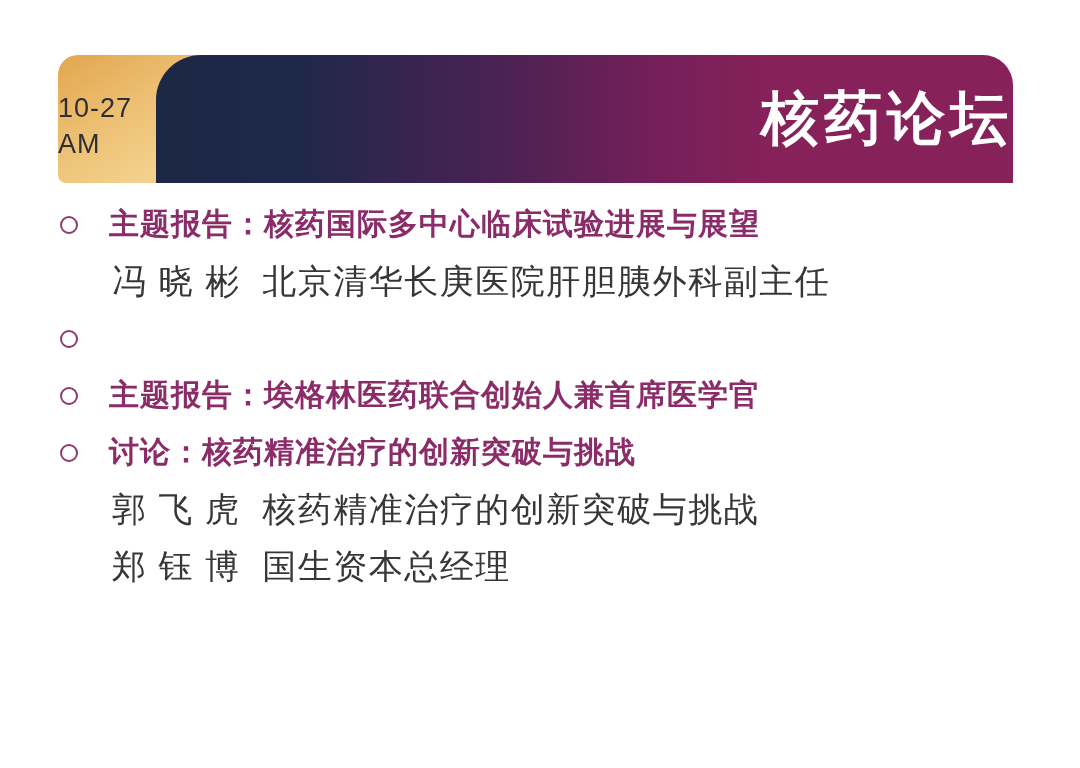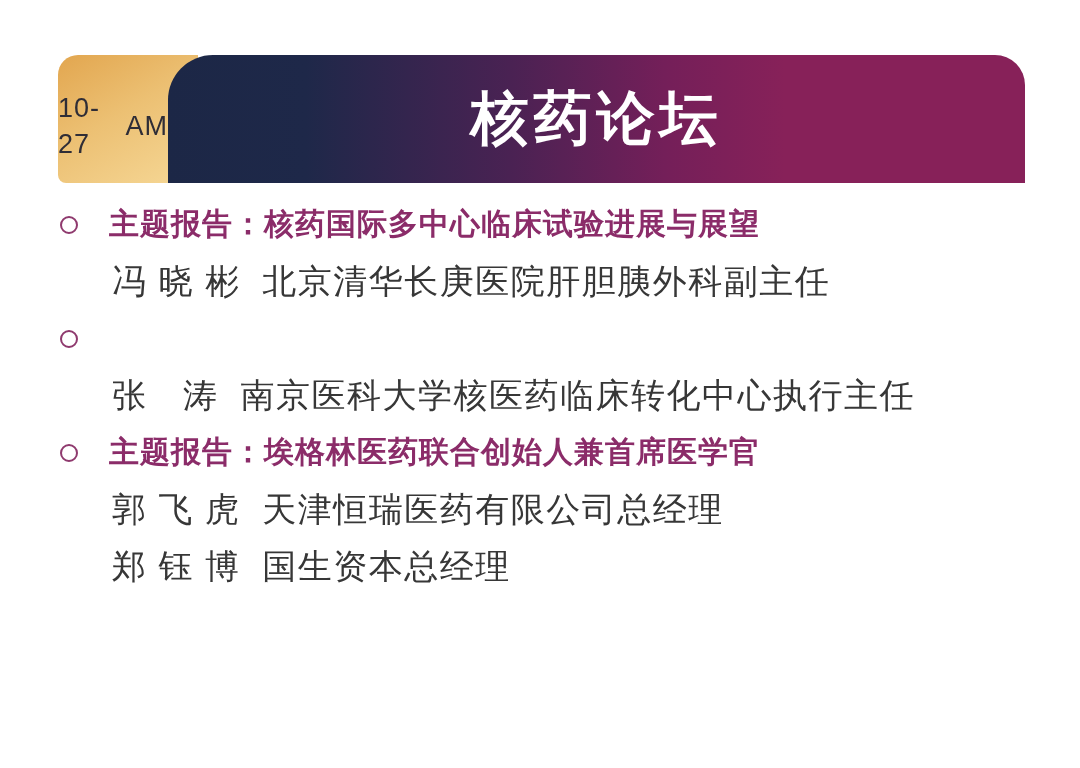--- a/index.html
+++ b/index.html
@@ -20,37 +20,37 @@
     left: 58px; top: 55px;
     width: 140px; height: 128px;
     background: linear-gradient(150deg, #e2a64f 0%, #ecc073 45%, #f6d897 100%);
     border-radius: 20px 0 0 8px;
     z-index: 1;
   }
   .date-tab .date-text {
     position: absolute;
     left: 0; top: 0;
     width: 110px; height: 143px;   
-    display: flex; 
-    align-items: center; justify-content: center;
+    display: flex; flex-direction: column;
+    align-items: flex-start; justify-content: center;
     color: #2f2d36;
     font-size: 27px; line-height: 1.3; letter-spacing: 1px;
   }
 
   .banner {
     position: absolute;
-    left: 168px; top: 55px;
+    left: 156px; top: 55px;
     width: 857px; height: 128px;
     background: linear-gradient(90deg,
       #1c2746 0%, #1e2849 16%,
       #4a2253 40%, #741f59 58%,
       #872159 72%, #872159 100%);
     border-radius: 45px 30px 0 0;
     z-index: 2;
-    display: flex; align-items: center; justify-content: center;
+    display: flex; align-items: center; justify-content: flex-end;
   }
   .banner h1 {
     margin: 0;
     color: #ffffff;
     font-size: 58px;
     font-weight: 800;
     letter-spacing: 5px;
   }
 
   
@@ -107,35 +107,36 @@
       </div>
       <div class="row speaker-row">
         <span class="speaker">冯 晓 彬  北京清华长庚医院肝胆胰外科副主任</span>
       </div>
     </section>
 
     <section class="item">
       <div class="row title-row">
         <span class="bullet"></span>
       </div>
-      <div class="row speaker-row">
-        <span class="speaker">张　涛  南京医科大学核医药临床转化中心执行主任</span>
-      </div>
     </section>
 
     <section class="item">
       <div class="row title-row">
         <span class="bullet"></span>
         <span class="item-title">主题报告：埃格林医药联合创始人兼首席医学官</span>
       </div>
     </section>
 
     <section class="item">
+      <div class="row title-row">
+        <span class="bullet"></span>
+        <span class="item-title">讨论：核药精准治疗的创新突破与挑战</span>
+      </div>
       <div class="row speaker-row">
-        <span class="speaker">郭 飞 虎  天津恒瑞医药有限公司总经理</span>
+        <span class="speaker">郭 飞 虎  核药精准治疗的创新突破与挑战</span>
       </div>
       <div class="row speaker-row">
         <span class="speaker">郑 钰 博  国生资本总经理</span>
       </div>
     </section>
 
   </div>
 </div>
 
 </body></html>

